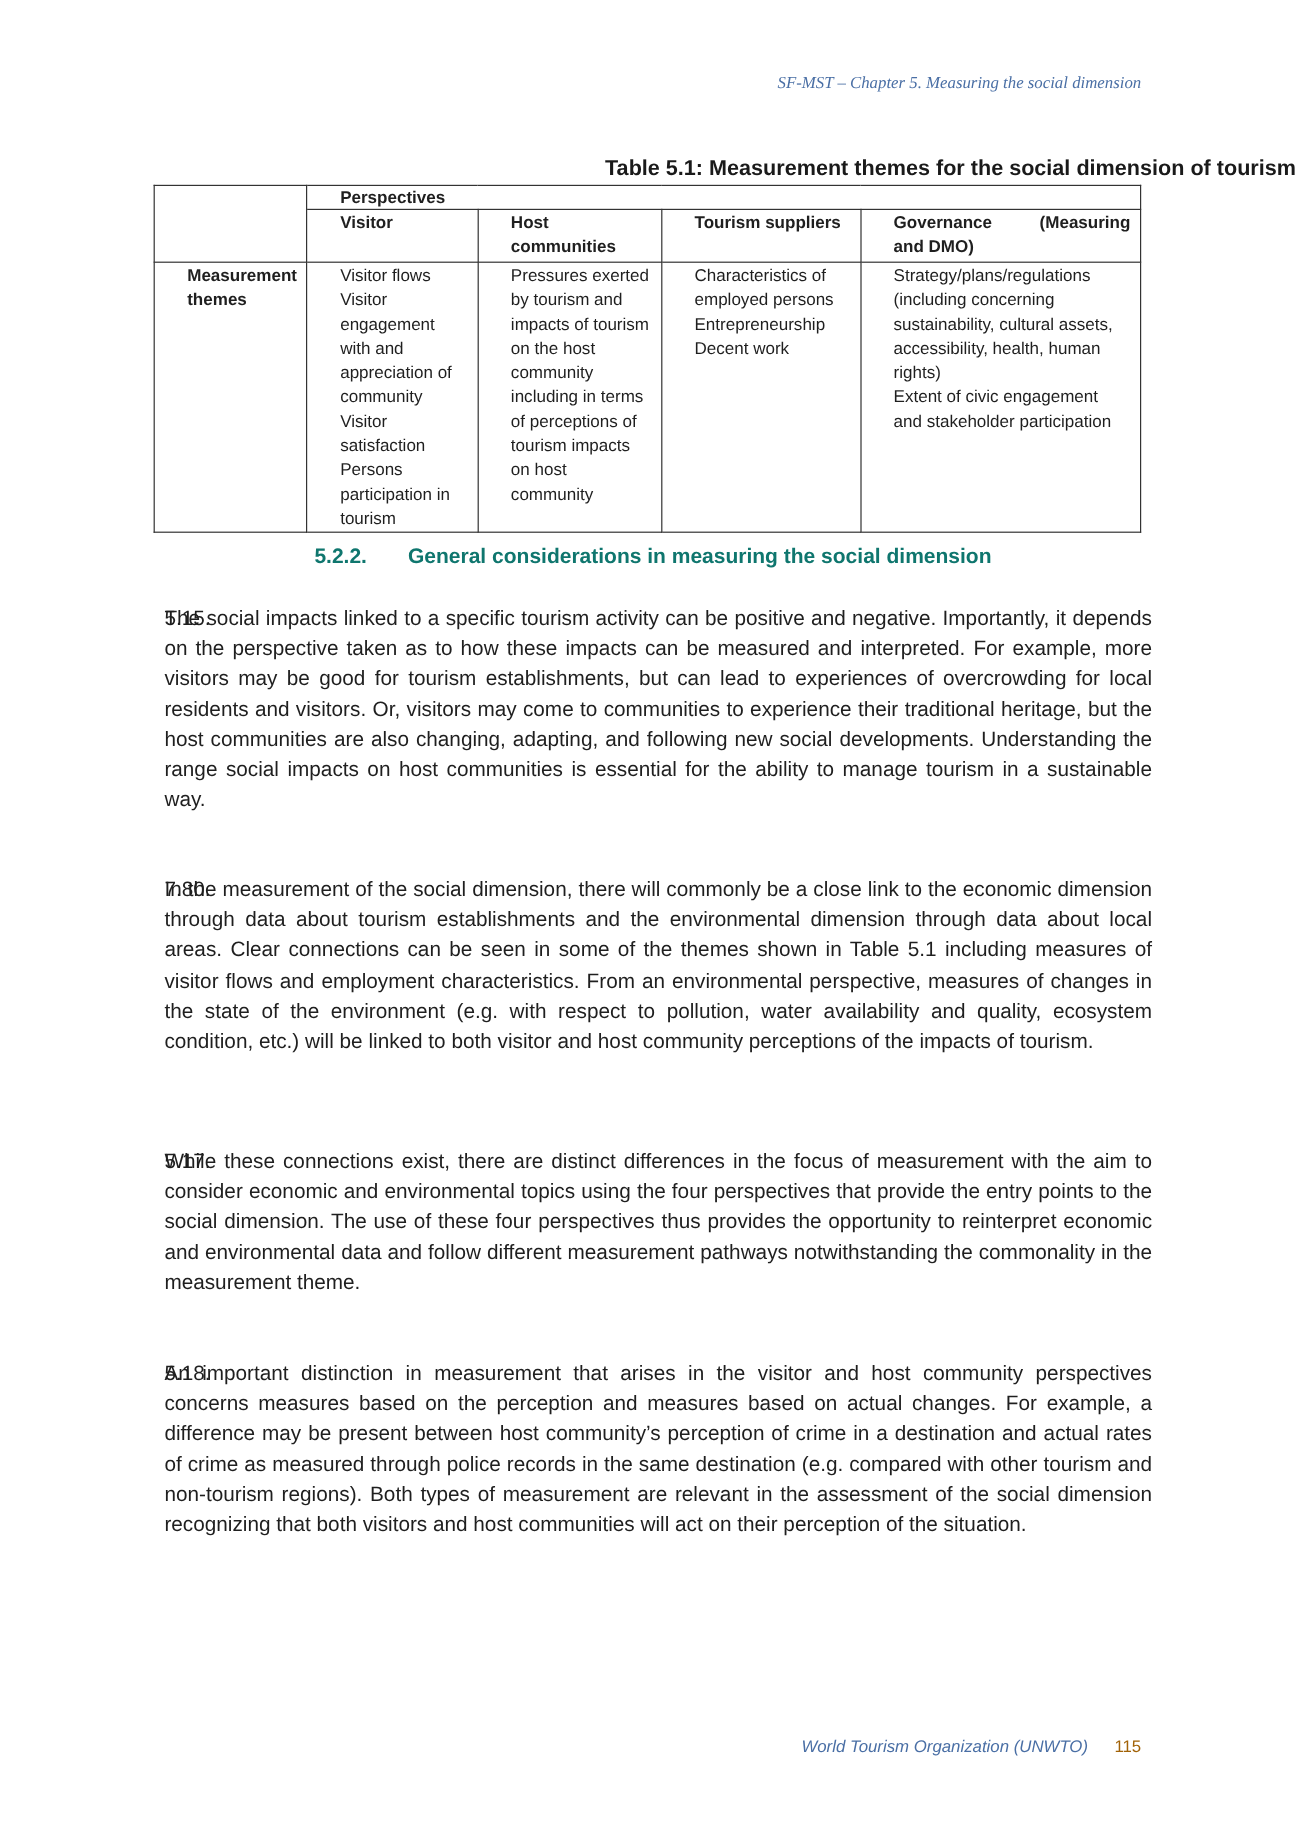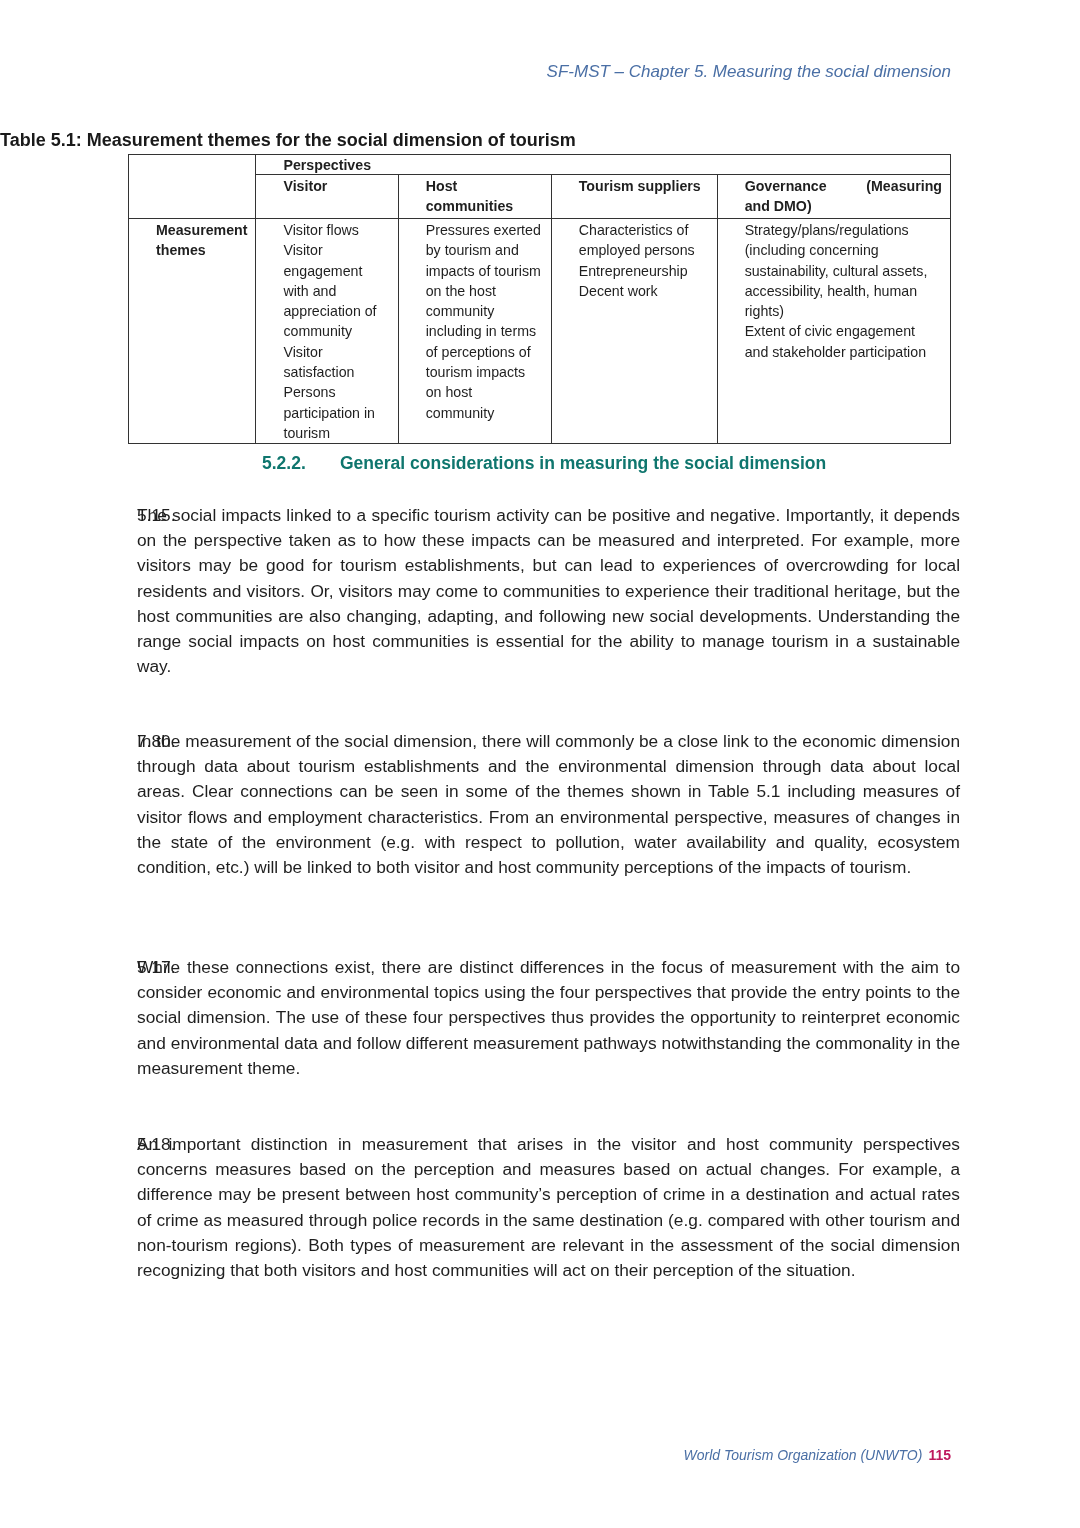--- a/index.html
+++ b/index.html
@@ -1,32 +1,32 @@
 <!DOCTYPE html>
 <html><head>
 <meta charset="utf-8">
 <style>
   html, body { margin: 0; padding: 0; background: #ffffff; }
   body { width: 1080px; height: 1528px; position: relative; overflow: hidden; font-family: "Liberation Sans", sans-serif; color: #1f1f1f; }
-  .running-header { position: absolute; top: 62px; right: 129px; font-size: 17px; font-style: italic; color: #4a6fa5; }
-  .table-caption { position: absolute; top: 130px; left: 0; width: 1080px; text-align: left; font-size: 18px; font-weight: bold; color: #1a1a1a; }
+  .running-header { position: absolute; top: 62px; right: 129px; font-size: 14px; font-style: italic; color: #4a6fa5; font-family: Liberation Serif, serif; }
+  .table-caption { position: absolute; top: 130px; left: 0; width: 1080px; text-align: right; font-size: 18px; font-weight: bold; color: #1a1a1a; }
   table.themes { position: absolute; top: 154px; left: 128px; width: 823px; border-collapse: collapse; font-size: 14.2px; line-height: 20.3px; }
   table.themes td, table.themes th { border: 1px solid #333; vertical-align: top; padding: 1px 8px 0 27px; text-align: left; }
   table.themes th { font-weight: bold; }
   th.persp { text-align: center; padding: 0; height: 18px; line-height: 18px; }
   .row-label { font-weight: bold; }
   .gov-h { display: flex; justify-content: space-between; gap: 33px; }
   .section-heading { position: absolute; top: 453px; left: 262px; font-size: 17.5px; font-weight: bold; color: #0f766e; }
   .section-heading .num { display: inline-block; width: 78px; }
   .para { position: absolute; left: 137px; width: 823px; font-size: 17.3px; line-height: 25.2px; }
   .para .pnum { position: absolute; left: 0; top: 0; }
   .para .ptext { text-align: justify; }
   .footer { position: absolute; top: 1447px; right: 129px; font-size: 14px; color: #4a6fa5; }
   .footer .org { font-style: italic; }
-  .footer .page { color: #be185d; margin-left: 6px; font-weight: bold; }
+  .footer .page { color: #a16207; margin-left: 22px; }
 </style>
 </head>
 <body>
 
 <div class="running-header">SF-MST – Chapter 5. Measuring the social dimension</div>
 
 <div class="table-caption">Table 5.1: Measurement themes for the social dimension of tourism</div>
 
 <table class="themes">
   <colgroup>

